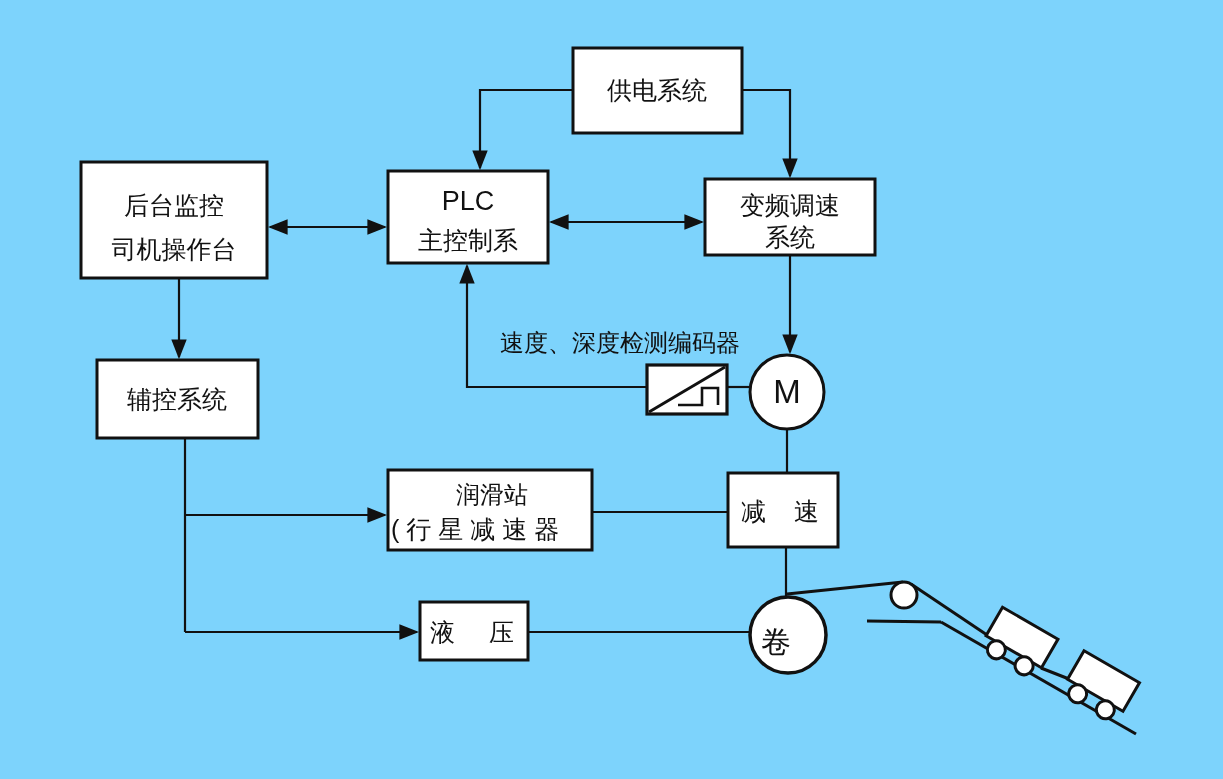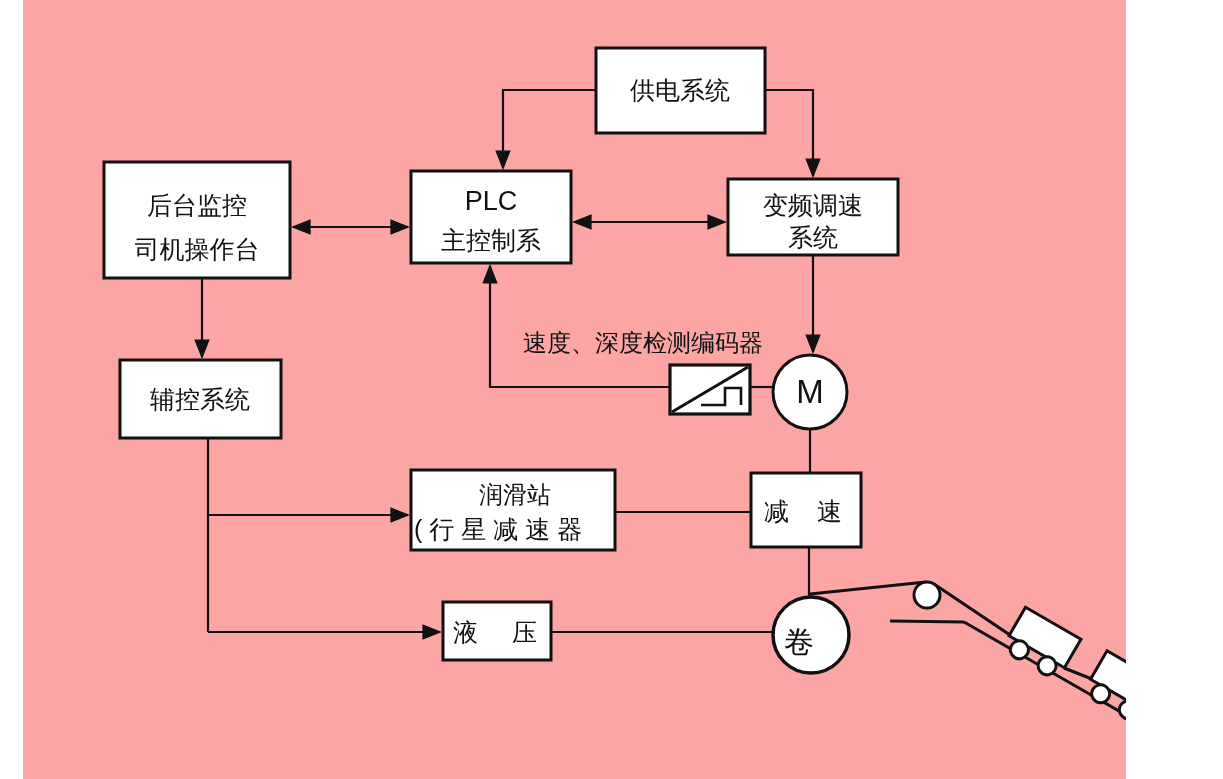--- a/index.html
+++ b/index.html
@@ -1,16 +1,16 @@
 <!DOCTYPE html>
 <html><head>
 <meta charset="utf-8">
 <style>
   html,body{margin:0;padding:0;background:#ffffff;}
-  .stage{position:relative;width:1103px;height:779px;background:#fca5a5;overflow:hidden;margin-left:23px;}
+  .stage{position:relative;width:1223px;height:779px;background:#7dd3fc;overflow:hidden;}
   .box{fill:#ffffff;stroke:#111111;stroke-width:3;}
   .conn{fill:none;stroke:#111111;stroke-width:2.2;}
   .draw{fill:none;stroke:#111111;stroke-width:3;}
   .node{fill:#ffffff;stroke:#111111;stroke-width:3;}
   .lbl{font-family:"Liberation Sans","DejaVu Sans",sans-serif;fill:#111111;font-size:25px;}
   .lbl.mid{text-anchor:middle;}
   .lbl.big{font-size:33px;}
   .lbl.cjk28{font-size:30px;}
   .sp-wide{letter-spacing:28px;}
   .sp-wider{letter-spacing:34px;}

